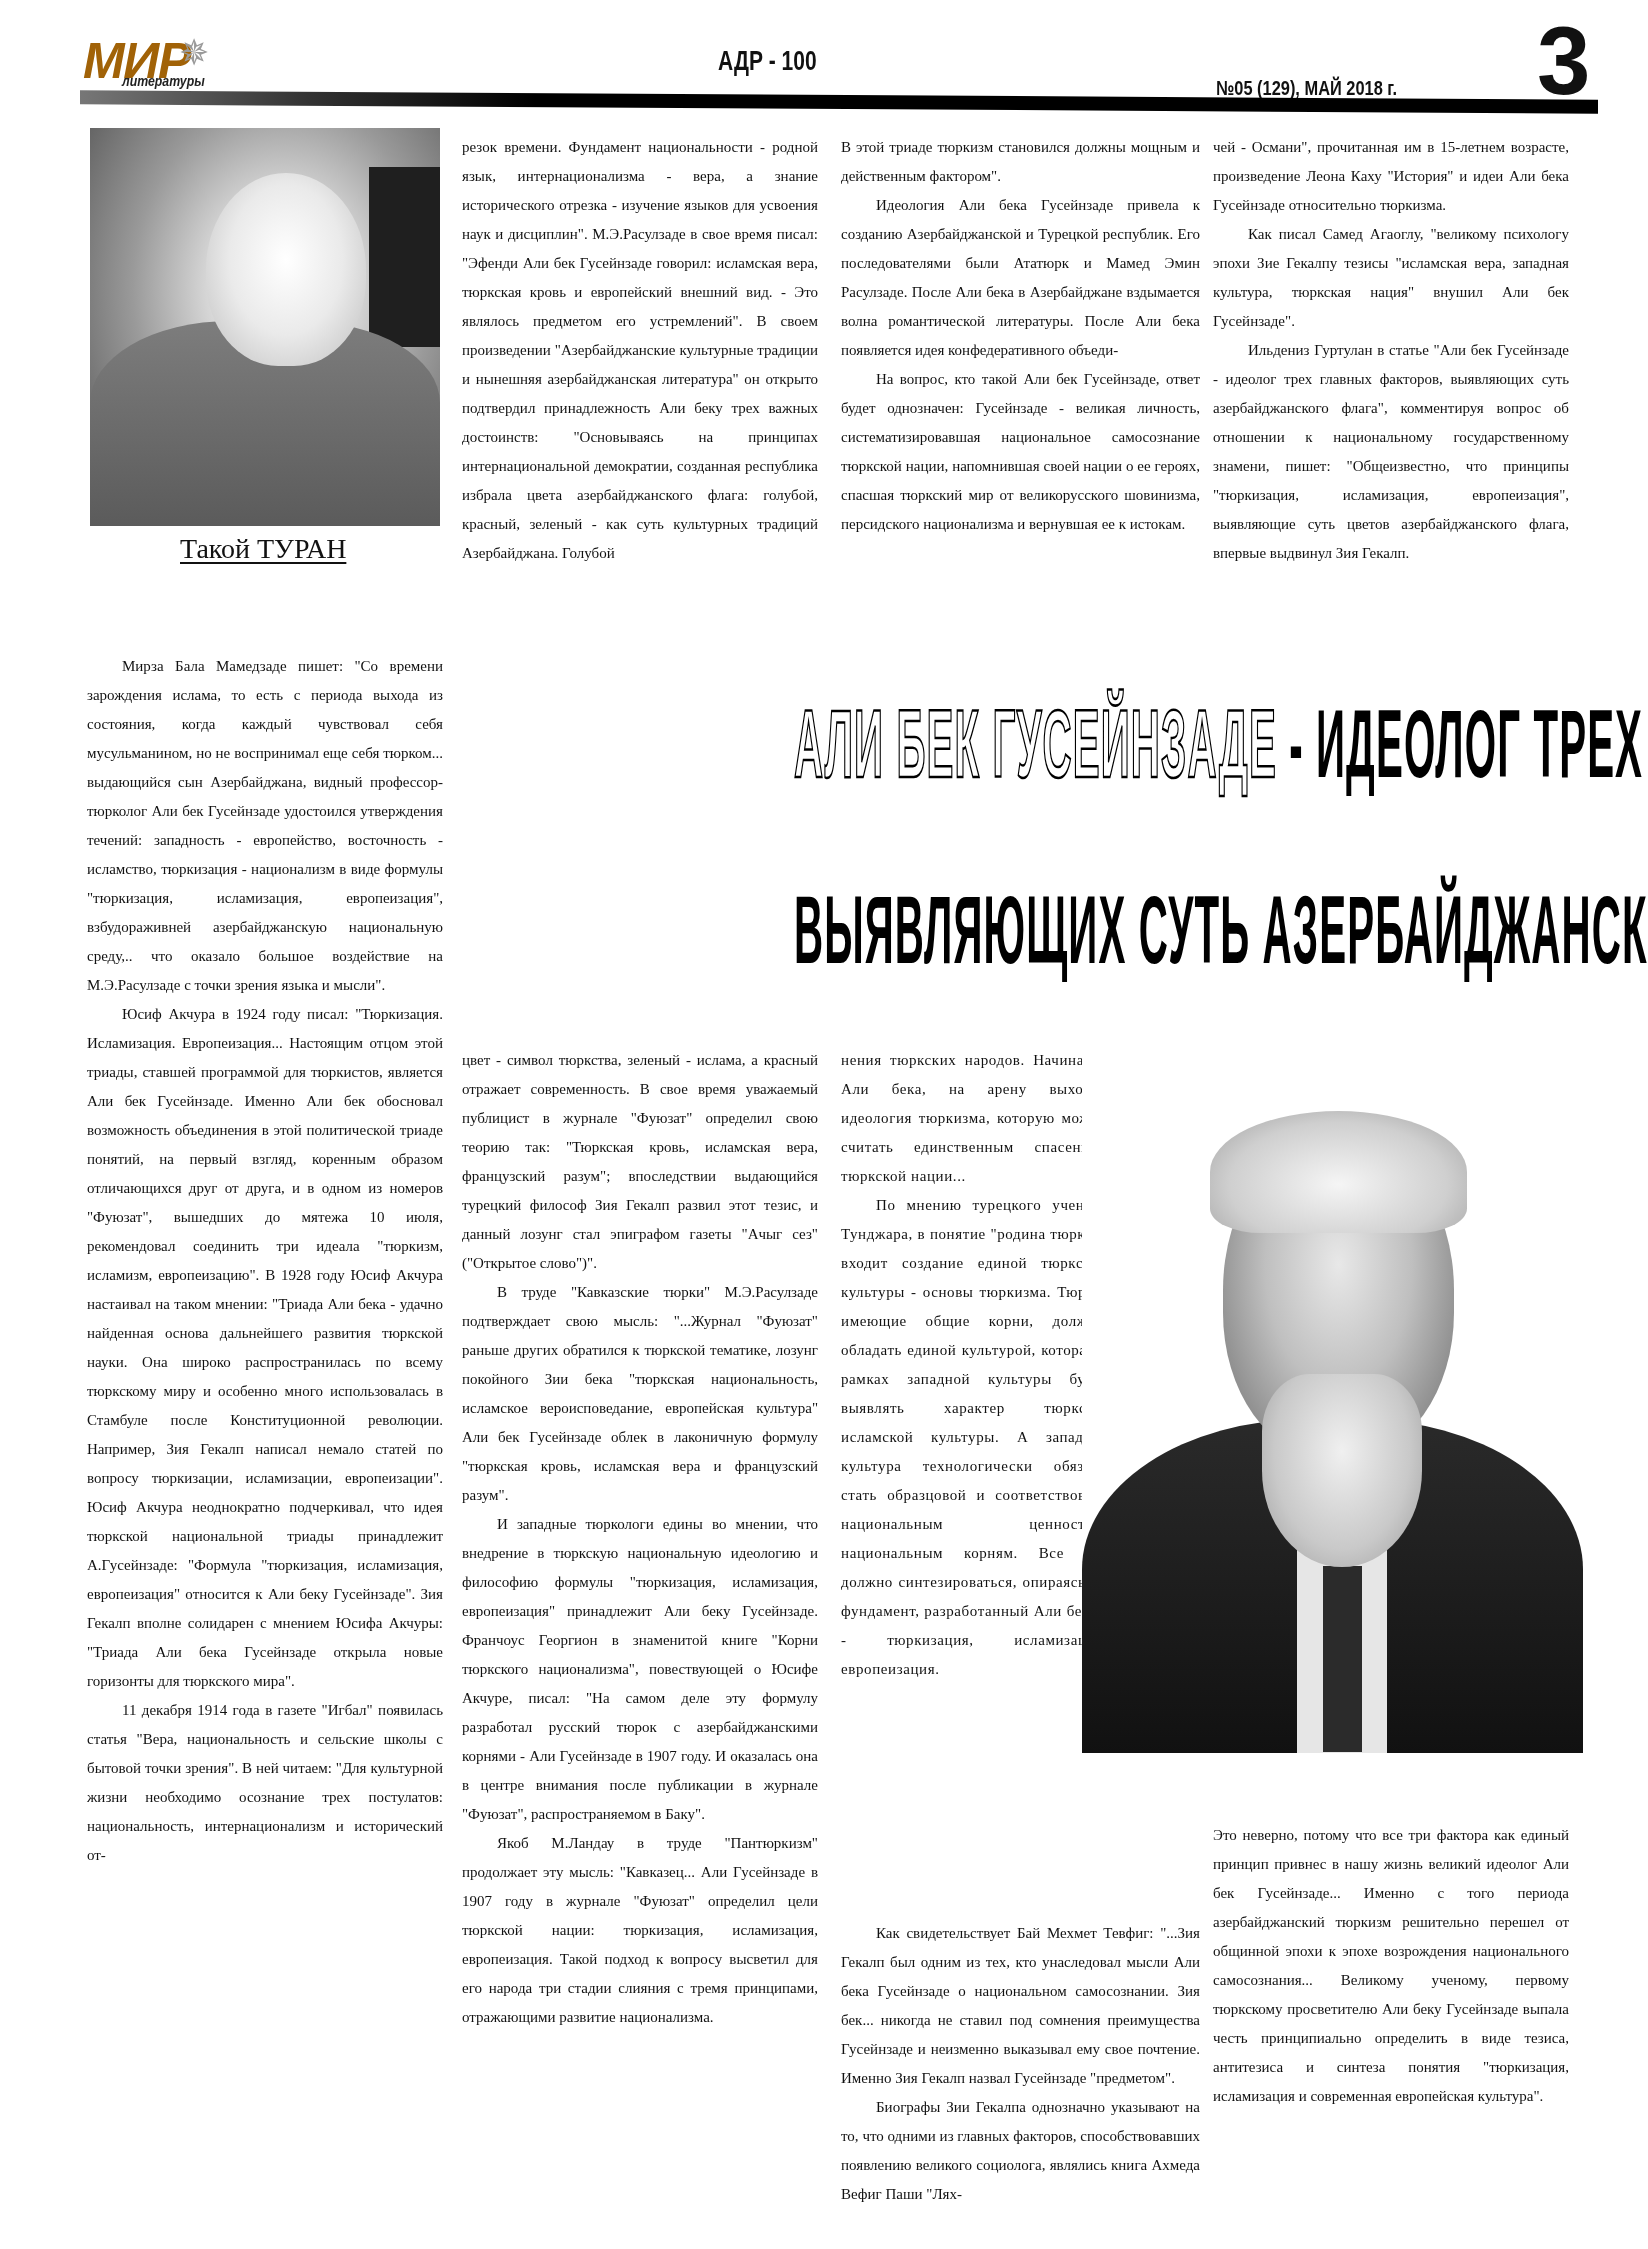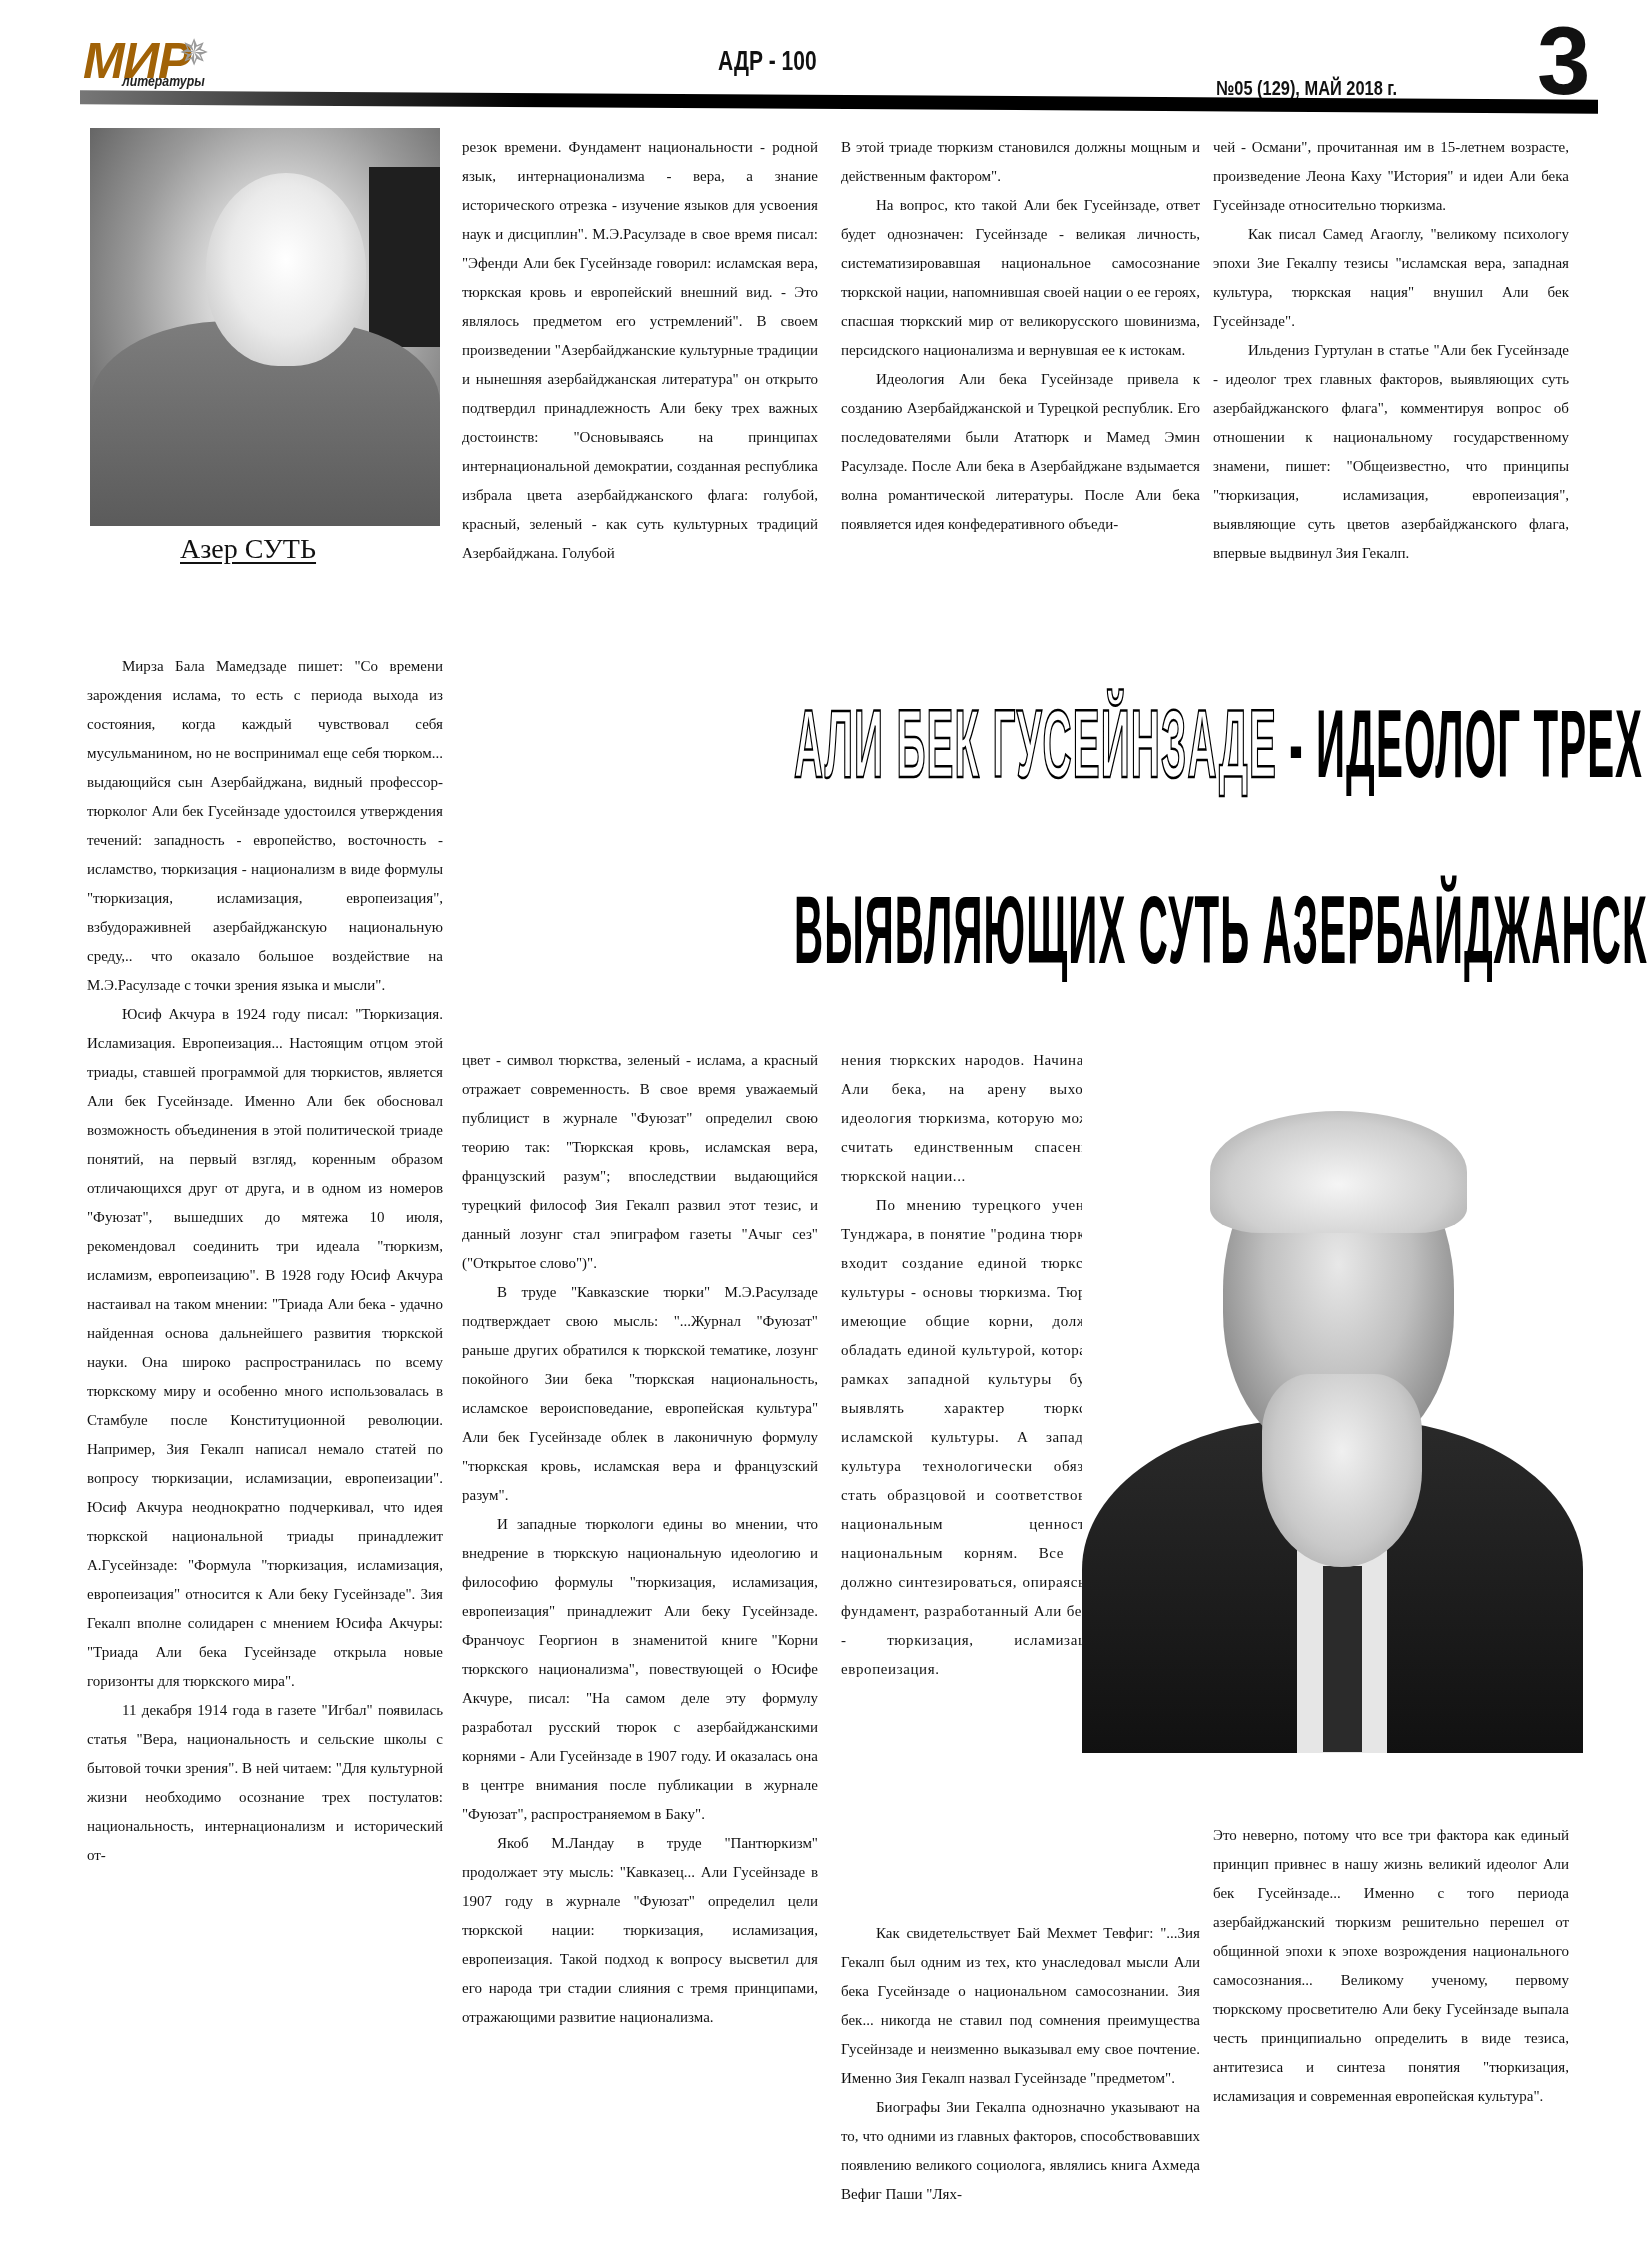--- a/index.html
+++ b/index.html
@@ -76,36 +76,36 @@
   <div class="issue">№05 (129), МАЙ 2018 г.</div>
   <div class="pagenum">3</div>
   <div class="rule"></div>
 </header>
 
 <figure class="photo1" style="margin:0">
   <div class="shelf"></div>
   <div class="body"></div>
   <div class="head"></div>
 </figure>
-<div class="byline">Азер СУТЬ</div>
+<div class="byline">Такой ТУРАН</div>
 
 <div class="col c1">
   <p>Мирза Бала Мамедзаде пишет: "Со времени зарождения ислама, то есть с периода выхода из состояния, когда каждый чувствовал себя мусульманином, но не воспринимал еще себя тюрком... выдающийся сын Азербайджана, видный профессор-тюрколог Али бек Гусейнзаде удостоился утверждения течений: западность - европейство, восточность - исламство, тюркизация - национализм в виде формулы "тюркизация, исламизация, европеизация", взбудораживней азербайджанскую национальную среду,.. что оказало большое воздействие на М.Э.Расулзаде с точки зрения языка и мысли".</p>
   <p>Юсиф Акчура в 1924 году писал: "Тюркизация. Исламизация. Европеизация... Настоящим отцом этой триады, ставшей программой для тюркистов, является Али бек Гусейнзаде. Именно Али бек обосновал возможность объединения в этой политической триаде понятий, на первый взгляд, коренным образом отличающихся друг от друга, и в одном из номеров "Фуюзат", вышедших до мятежа 10 июля, рекомендовал соединить три идеала "тюркизм, исламизм, европеизацию". В 1928 году Юсиф Акчура настаивал на таком мнении: "Триада Али бека - удачно найденная основа дальнейшего развития тюркской науки. Она широко распространилась по всему тюркскому миру и особенно много использовалась в Стамбуле после Конституционной революции. Например, Зия Гекалп написал немало статей по вопросу тюркизации, исламизации, европеизации". Юсиф Акчура неоднократно подчеркивал, что идея тюркской национальной триады принадлежит А.Гусейнзаде: "Формула "тюркизация, исламизация, европеизация" относится к Али беку Гусейнзаде". Зия Гекалп вполне солидарен с мнением Юсифа Акчуры: "Триада Али бека Гусейнзаде открыла новые горизонты для тюркского мира".</p>
   <p>11 декабря 1914 года в газете "Игбал" появилась статья "Вера, национальность и сельские школы с бытовой точки зрения". В ней читаем: "Для культурной жизни необходимо осознание трех постулатов: национальность, интернационализм и исторический от-</p>
 </div>
 
 <div class="col c2">
   <p class="noindent">резок времени. Фундамент национальности - родной язык, интернационализма - вера, а знание исторического отрезка - изучение языков для усвоения наук и дисциплин". М.Э.Расулзаде в свое время писал: "Эфенди Али бек Гусейнзаде говорил: исламская вера, тюркская кровь и европейский внешний вид. - Это являлось предметом его устремлений". В своем произведении "Азербайджанские культурные традиции и нынешняя азербайджанская литература" он открыто подтвердил принадлежность Али беку трех важных достоинств: "Основываясь на принципах интернациональной демократии, созданная республика избрала цвета азербайджанского флага: голубой, красный, зеленый - как суть культурных традиций Азербайджана. Голубой</p>
 </div>
 
 <div class="col c3">
   <p class="noindent">В этой триаде тюркизм становился должны мощным и действенным фактором".</p>
+  <p>Идеология Али бека Гусейнзаде привела к созданию Азербайджанской и Турецкой республик. Его последователями были Ататюрк и Мамед Эмин Расулзаде. После Али бека в Азербайджане вздымается волна романтической литературы. После Али бека появляется идея конфедеративного объеди-</p>
   <p>На вопрос, кто такой Али бек Гусейнзаде, ответ будет однозначен: Гусейнзаде - великая личность, систематизировавшая национальное самосознание тюркской нации, напомнившая своей нации о ее героях, спасшая тюркский мир от великорусского шовинизма, персидского национализма и вернувшая ее к истокам.</p>
-  <p>Идеология Али бека Гусейнзаде привела к созданию Азербайджанской и Турецкой республик. Его последователями были Ататюрк и Мамед Эмин Расулзаде. После Али бека в Азербайджане вздымается волна романтической литературы. После Али бека появляется идея конфедеративного объеди-</p>
 </div>
 
 <div class="col c4">
   <p class="noindent">чей - Османи", прочитанная им в 15-летнем возрасте, произведение Леона Каху "История" и идеи Али бека Гусейнзаде относительно тюркизма.</p>
   <p>Как писал Самед Агаоглу, "великому психологу эпохи Зие Гекалпу тезисы "исламская вера, западная культура, тюркская нация" внушил Али бек Гусейнзаде".</p>
   <p>Ильдениз Гуртулан в статье "Али бек Гусейнзаде - идеолог трех главных факторов, выявляющих суть азербайджанского флага", комментируя вопрос об отношении к национальному государственному знамени, пишет: "Общеизвестно, что принципы "тюркизация, исламизация, европеизация", выявляющие суть цветов азербайджанского флага, впервые выдвинул Зия Гекалп.</p>
 </div>
 
 <h1 class="headline" style="margin:0">
   <span class="l1"><span class="outline">АЛИ БЕК ГУСЕЙНЗАДЕ</span><span> - ИДЕОЛОГ ТРЕХ ГЛАВНЫХ ФАКТОРОВ,</span></span>

